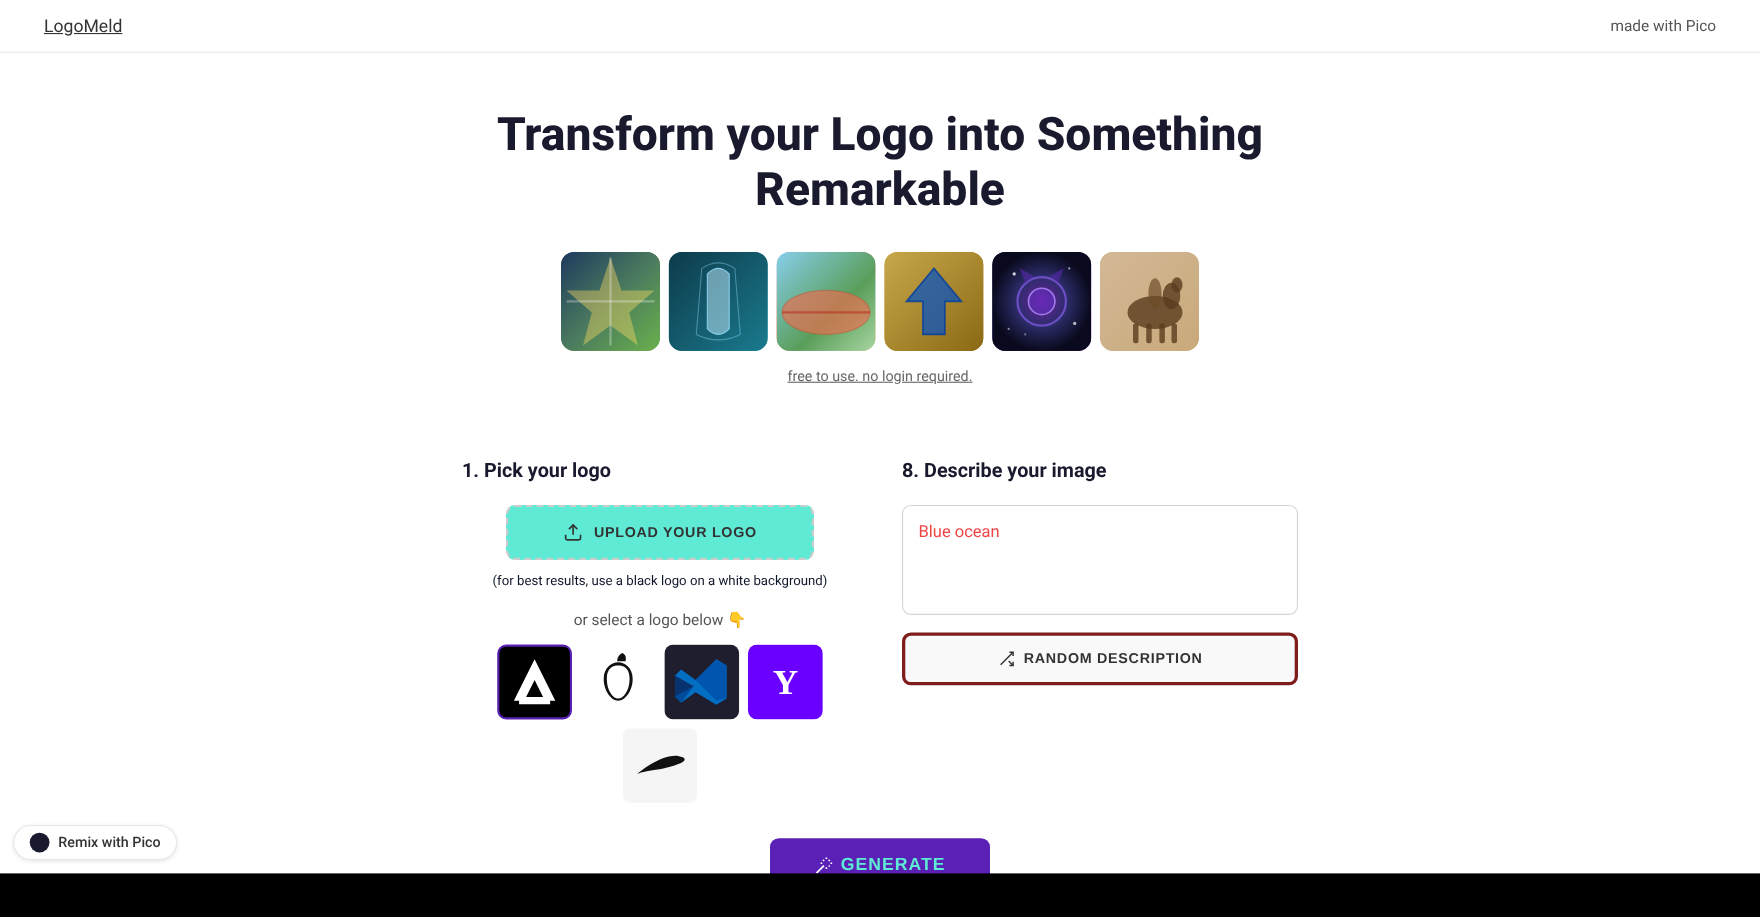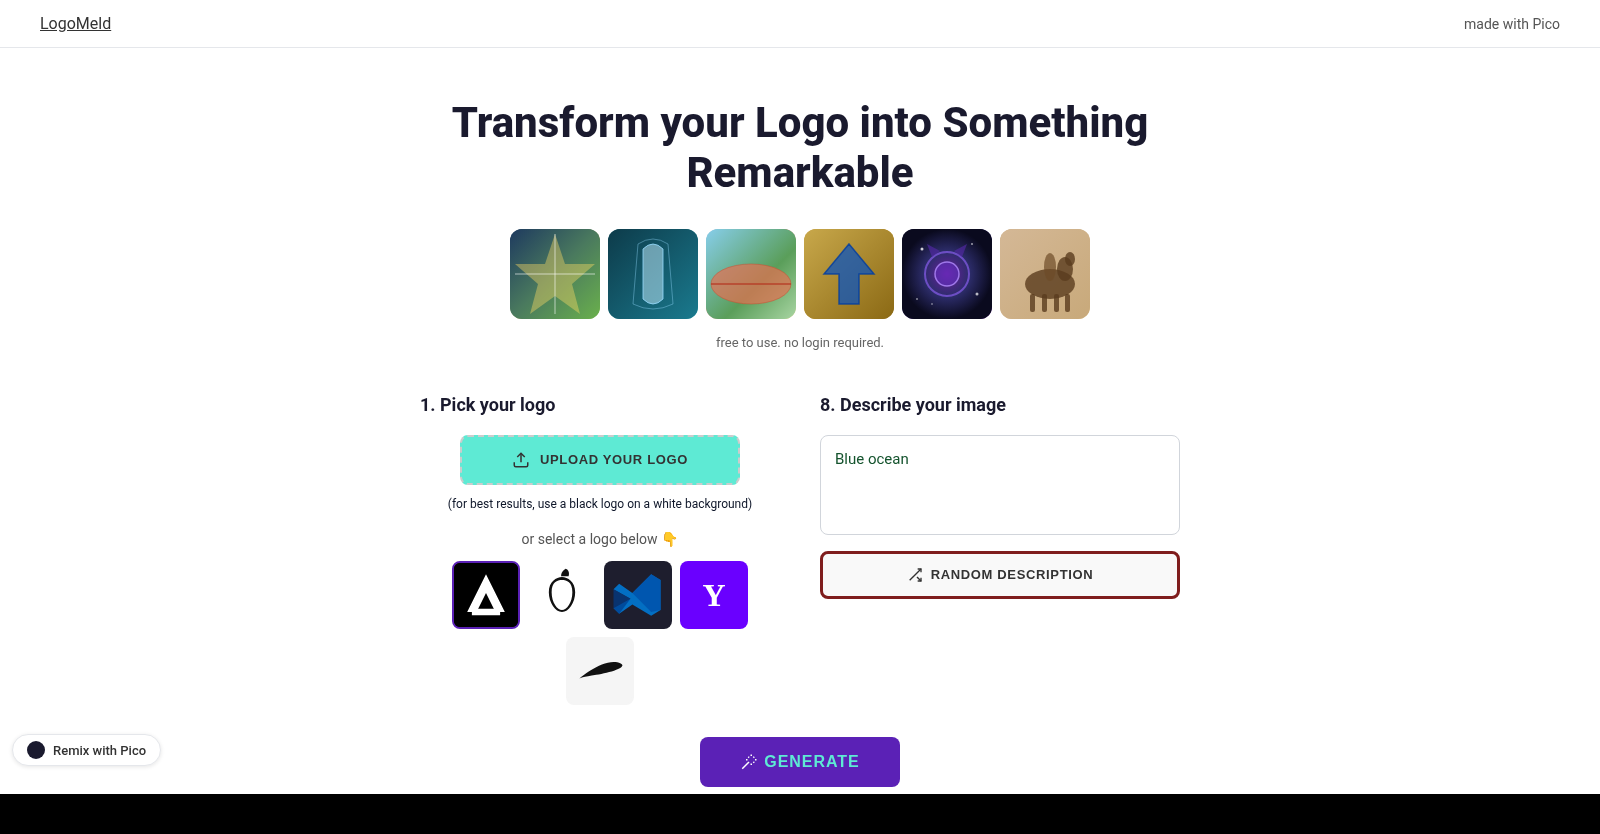--- a/index.html
+++ b/index.html
@@ -65,21 +65,22 @@
     .preview-img-4 { background: linear-gradient(135deg, #d4a853 0%, #b8860b 50%, #8b6914 100%); }
     .preview-img-5 { background: linear-gradient(135deg, #1a1a3e 0%, #2d2d6b 40%, #4a0e8f 70%, #6b1fa0 100%); }
     .preview-img-6 { background: linear-gradient(135deg, #c8a97a 0%, #d4b896 50%, #e8c98a 100%); }
 
     
     .preview-img svg { width: 100%; height: 100%; }
 
     .free-text {
       font-size: 13px;
       color: #666;
-      margin-bottom: 24px;
+      margin-bottom: 48px;
+      text-decoration: underline;
     }
 
     
     .main-content {
       max-width: 800px;
       margin: 0 auto;
       padding: 0 20px 60px;
     }
     .two-col {
       display: flex;
@@ -170,21 +171,21 @@
     .logo-nike { background: #f5f5f5; }
 
     
     .describe-textarea {
       width: 100%;
       height: 100px;
       padding: 14px;
       border: 1px solid #d1d5db;
       border-radius: 8px;
       font-size: 15px;
-      color: #14532d;
+      color: #ef4444;
       resize: none;
       outline: none;
       font-family: inherit;
       margin-bottom: 12px;
     }
 
     .random-btn {
       display: flex;
       align-items: center;
       justify-content: center;
@@ -228,21 +229,21 @@
       left: 0;
       right: 0;
       background: #000;
       height: 40px;
       display: flex;
       align-items: center;
     }
 
     .remix-badge {
       position: fixed;
-      bottom: 68px;
+      bottom: 52px;
       left: 12px;
       display: flex;
       align-items: center;
       gap: 8px;
       background: #fff;
       border: 1px solid #e5e7eb;
       border-radius: 20px;
       padding: 6px 14px;
       font-size: 13px;
       font-weight: 500;

